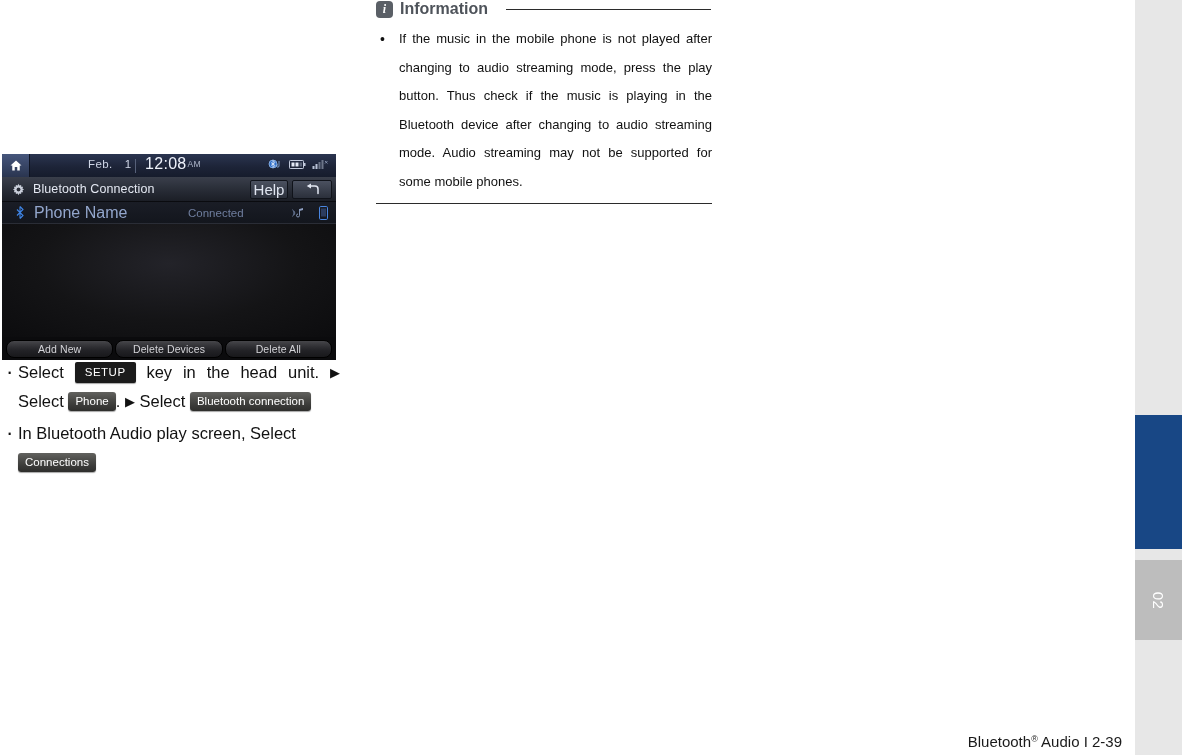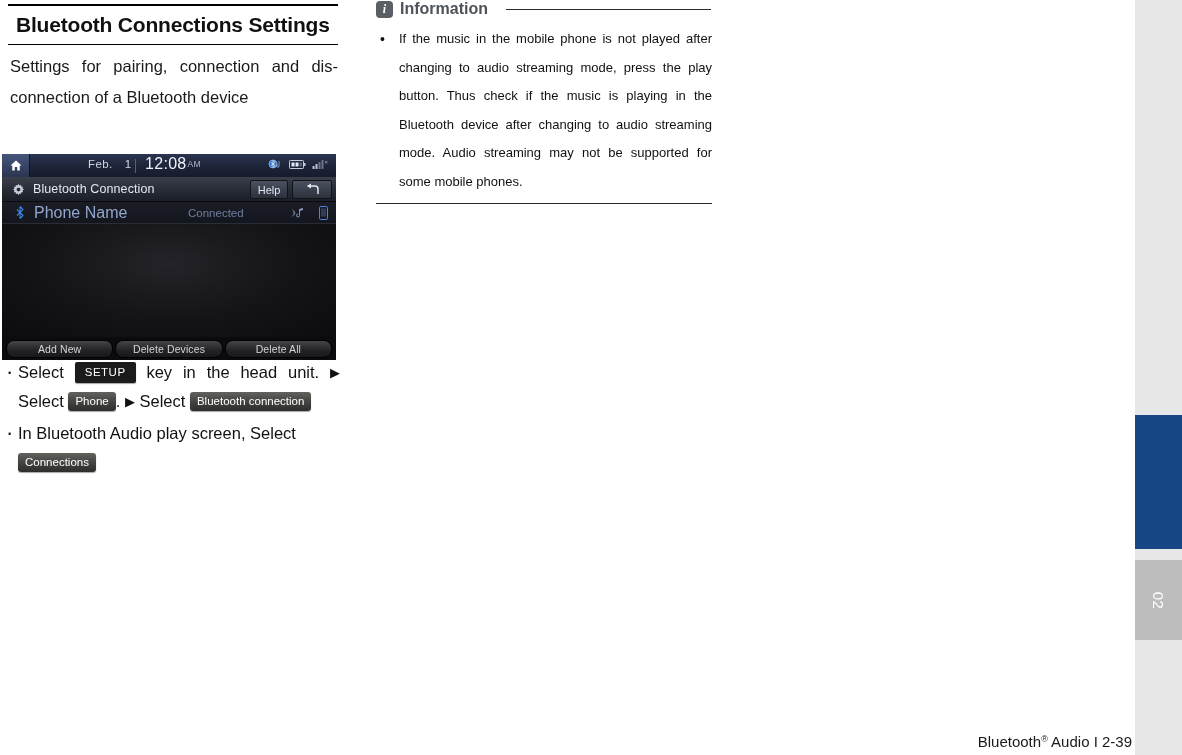--- a/index.html
+++ b/index.html
@@ -104,21 +104,21 @@
     margin-left: 8px;
     font-size: 12.5px; color: #e4e8f2; letter-spacing: .1px;
   }
   .help-btn {
     position:absolute; right: 48px; top: 3px;
     width: 38px; height: 19px;
     background: linear-gradient(180deg,#4b5160 0%,#2b303b 100%);
     border: 1px solid #10131a;
     border-radius: 2px;
     display:flex;align-items:center;justify-content:center;
-    font-size: 11px; color: #dfe4ef;
+    font-size: 15px; color: #dfe4ef;
   }
   .back-btn {
     position:absolute; right: 4px; top: 3px;
     width: 40px; height: 19px;
     background: linear-gradient(180deg,#4b5160 0%,#2b303b 100%);
     border: 1px solid #10131a;
     border-radius: 2px;
     display:flex;align-items:center;justify-content:center;
   }
 
@@ -278,37 +278,31 @@
     color: #ffffff;
     letter-spacing: .5px;
   }
 
   
   .footer {
     position: absolute;
     left: 0; bottom: 5px;
     width: 1135px;
     text-align: right;
-    padding-right: 3px;
+    padding-right: 13px;
     font-size: 15px;
     color: #1a1a1a;
   }
   .footer sup { font-size: 9px; vertical-align: 5px; }
 </style>
 </head>
 <body>
 
 <div id="page">
 
-  <div class="left-col">
-    <div class="title-rule-top"></div>
-    <div class="page-title">Bluetooth Connections Settings</div>
-    <div class="title-rule-bot"></div>
-    <div class="intro-text">Settings for pairing, connection and dis-connection of a Bluetooth device</div>
-  </div>
 
   <div class="device">
 
     <div class="dev-statusbar">
       <div class="home-btn">
         <svg class="home-ico" viewBox="0 0 24 22">
           <path d="M12 1 L23 11 L19.5 11 L19.5 21 L14.5 21 L14.5 14 L9.5 14 L9.5 21 L4.5 21 L4.5 11 L1 11 Z" fill="#ffffff"></path>
         </svg>
       </div>
       <div class="dev-date">

